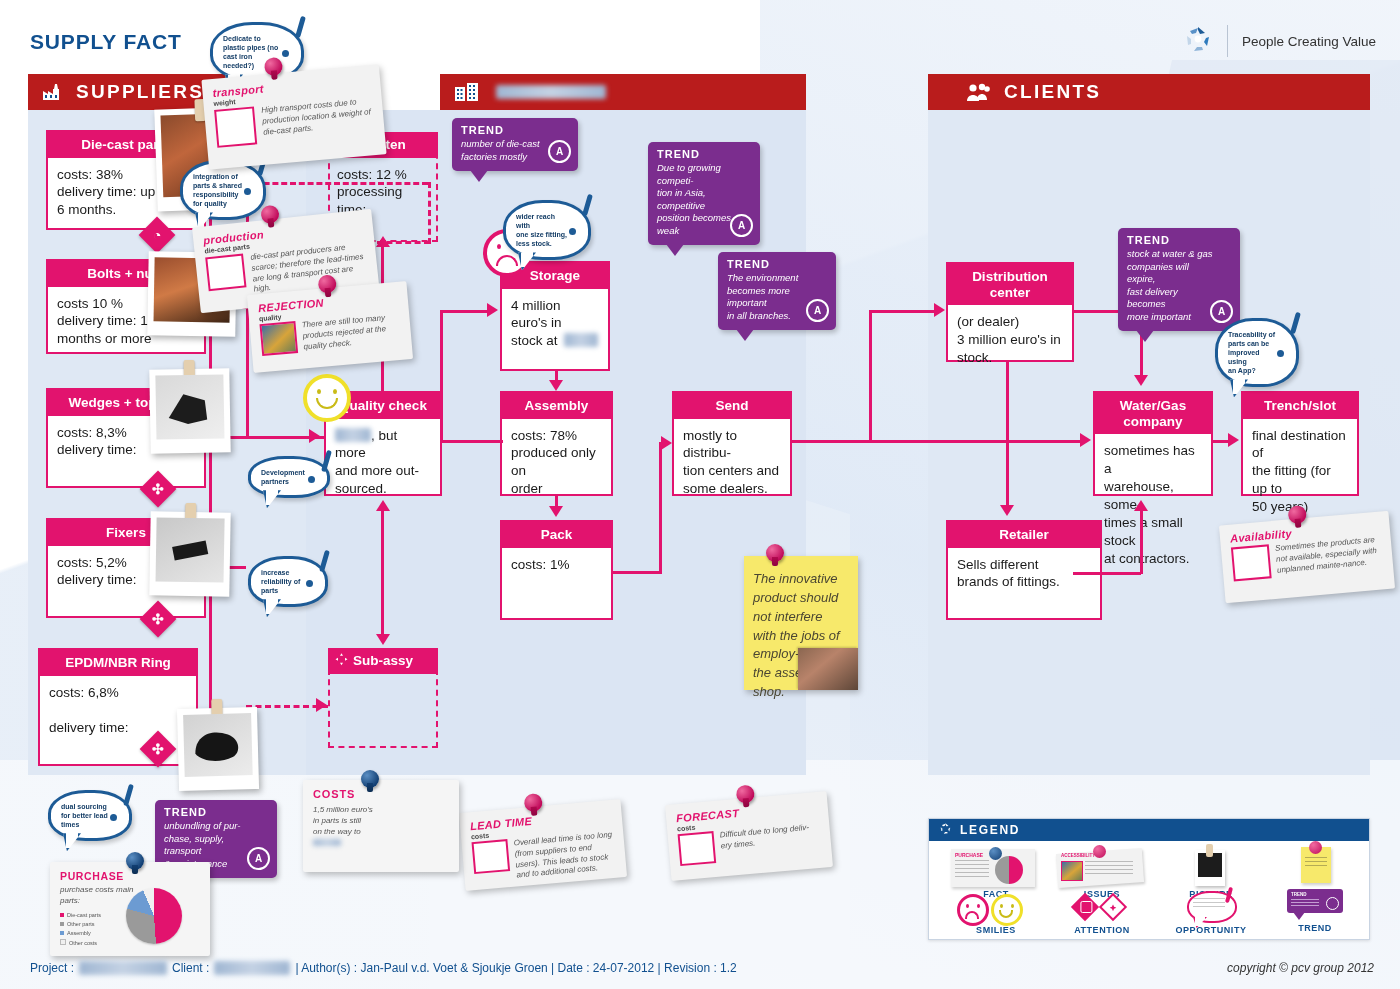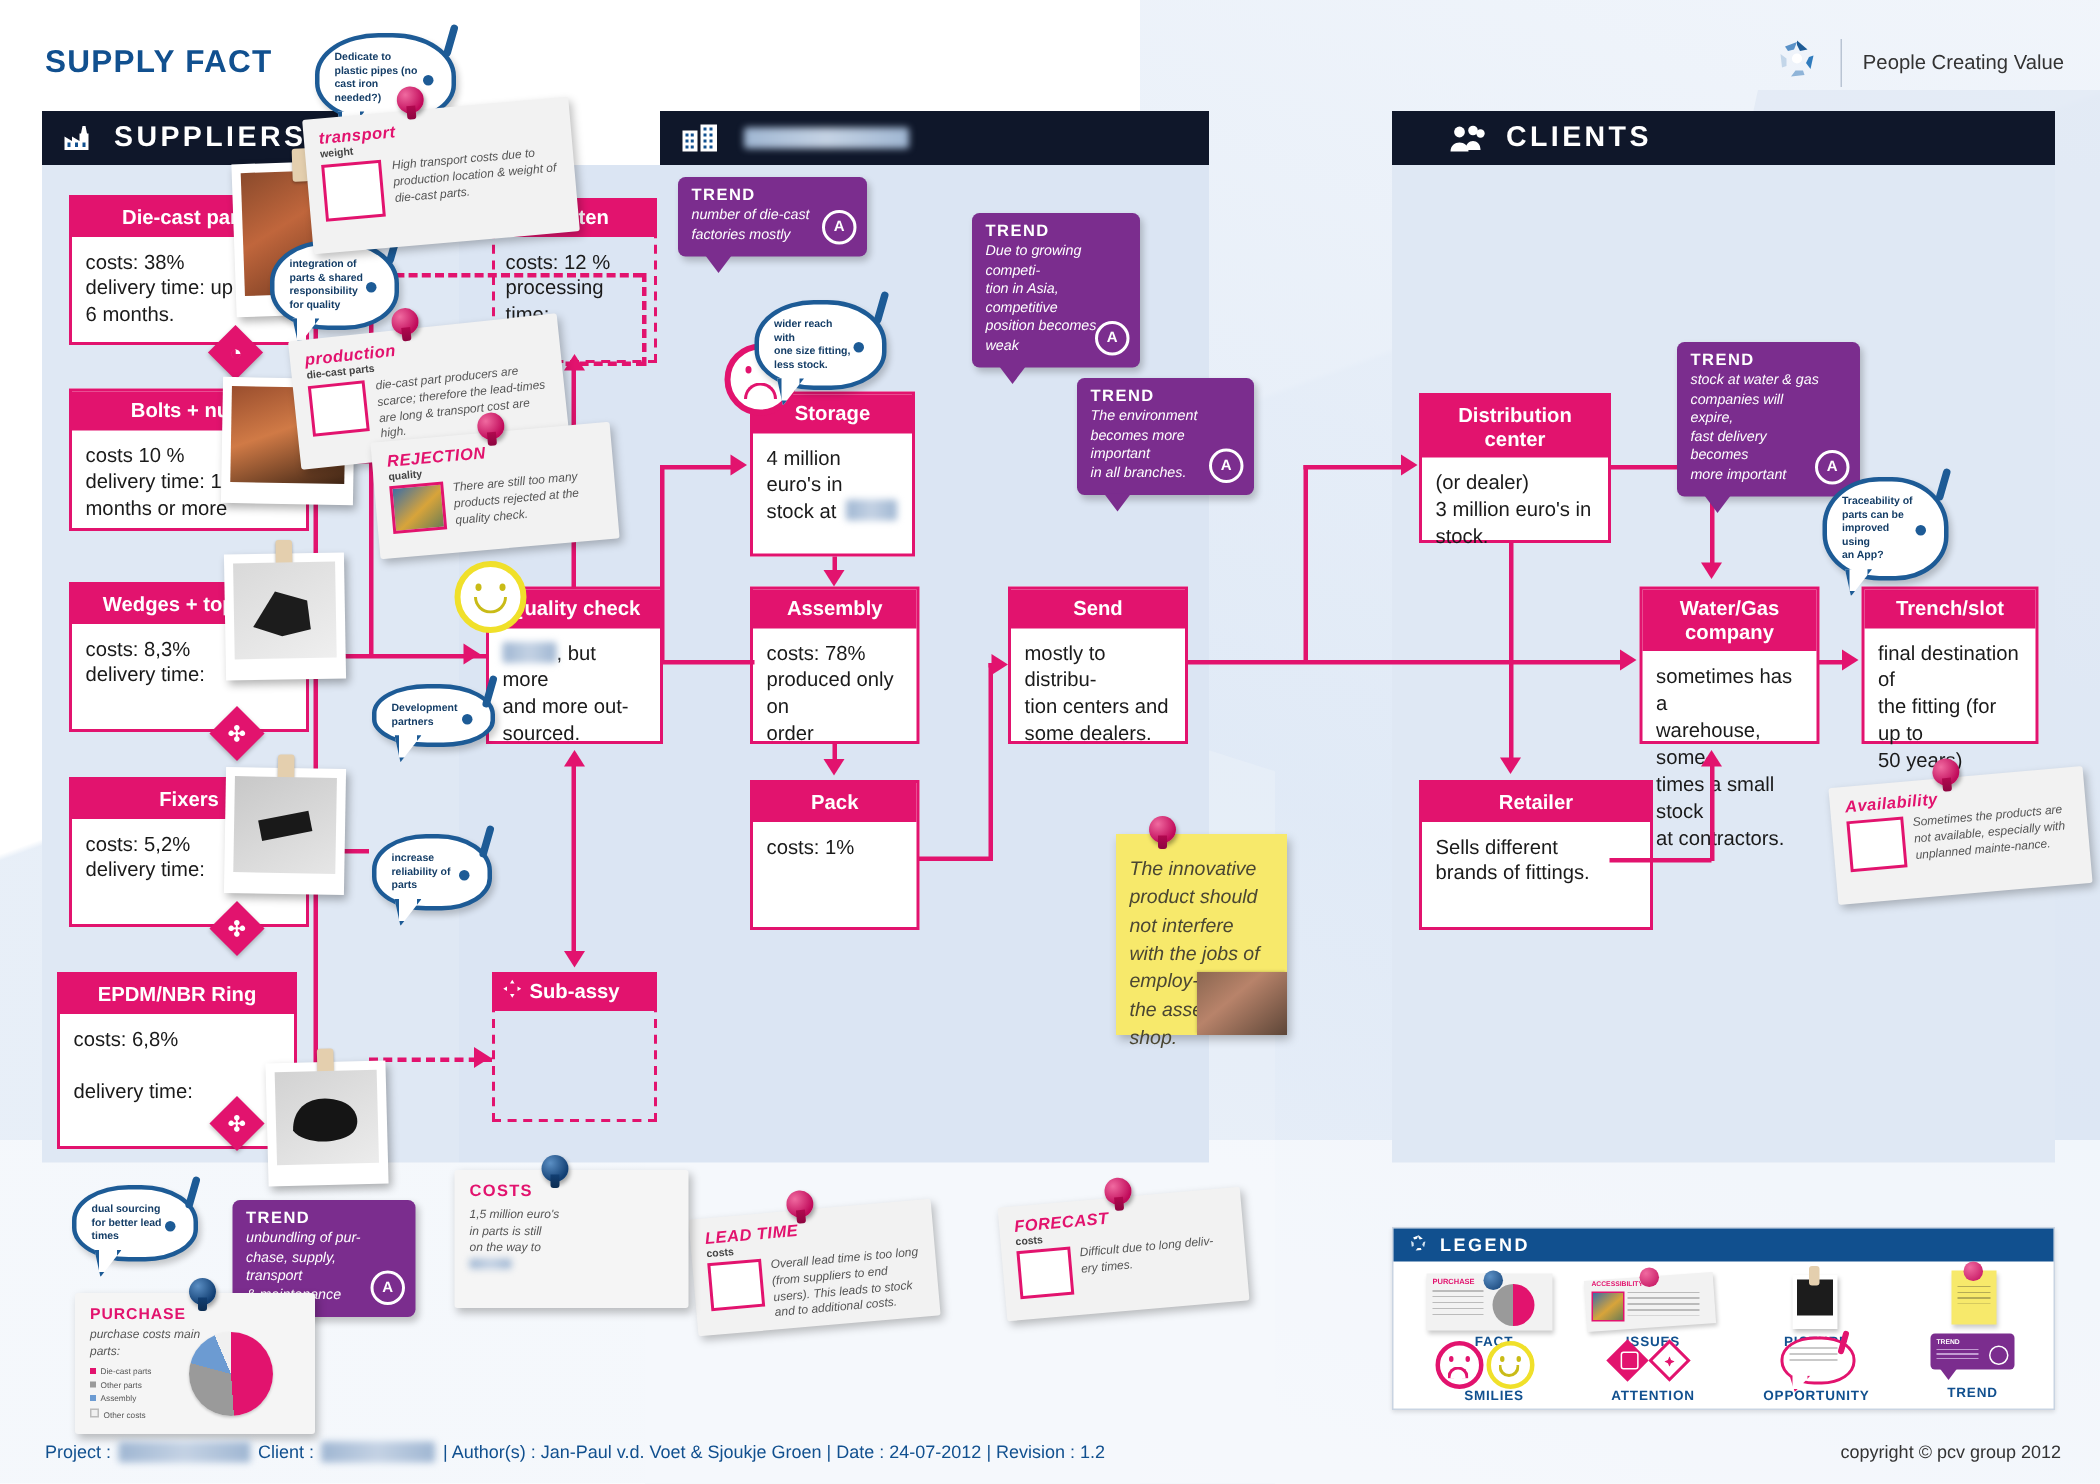--- a/index.html
+++ b/index.html
@@ -22,21 +22,21 @@
     clip-path:polygon(40% 0,100% 0,100% 100%,0 100%);}
   .bg-poly.p5{left:0;top:760px;width:1400px;height:229px;background:#ffffff;opacity:.55;}
 
   
   .lane{position:absolute;background:#dfe8f4;}
   .lane-suppliers{left:28px;top:110px;width:278px;height:665px;}
   .lane-middle{left:306px;top:110px;width:500px;height:665px;background:#dbe5f3;}
   .lane-clients{left:928px;top:110px;width:442px;height:665px;}
 
   
-  .hdr{position:absolute;background:#0f172a;color:#fff;display:flex;align-items:center;
+  .hdr{position:absolute;background:#b91c1c;color:#fff;display:flex;align-items:center;
     height:36px;font-weight:bold;letter-spacing:.12em;font-size:19px;}
   .hdr .ico{margin:0 12px 0 14px;display:flex;align-items:center;}
   .hdr-suppliers{left:28px;top:74px;width:278px;}
   .hdr-middle{left:440px;top:74px;width:366px;}
   .hdr-clients{left:928px;top:74px;width:442px;}
   .redacted{display:inline-block;background:linear-gradient(90deg,#9fb6d2,#c4d2e4,#9fb6d2);
     filter:blur(2.4px);height:14px;border-radius:2px;}
 
   
   .title{position:absolute;left:30px;top:30px;font-size:21px;font-weight:bold;color:#11508f;
@@ -132,21 +132,21 @@
     border:1px solid #c9d4e2;box-sizing:border-box;box-shadow:0 1px 3px rgba(0,0,0,.12);}
   .legend .lg-hd{background:#11508f;color:#fff;height:22px;display:flex;align-items:center;
     font-size:12px;font-weight:bold;letter-spacing:.14em;padding-left:10px;gap:8px;}
   .legend .lg-body{position:relative;height:100px;}
   .lg-cell{position:absolute;text-align:center;}
   .lg-cap{font-size:9px;font-weight:bold;color:#11508f;letter-spacing:.06em;}
 
   
   .footer{position:absolute;left:30px;bottom:14px;font-size:12px;color:#11508f;display:flex;
     align-items:center;gap:5px;}
-  .copyright{position:absolute;right:26px;bottom:14px;font-size:12px;color:#333;}
+  .copyright{position:absolute;right:26px;bottom:14px;font-size:12px;color:#333;font-style:italic;}
 
   
   .pie{position:absolute;width:56px;height:56px;border-radius:50%;
     background:conic-gradient(#e2136e 0deg 176deg,#9a9a9a 176deg 285deg,#6c9bd2 285deg 337deg,#f0f0f0 337deg 360deg);
     box-shadow:0 1px 2px rgba(0,0,0,.2);}
   .pie-lg{font-size:5.5px;color:#555;line-height:1.7;}
   .pie-lg i{display:inline-block;width:4px;height:4px;margin-right:3px;}
 </style>
 </head>
 <body>

